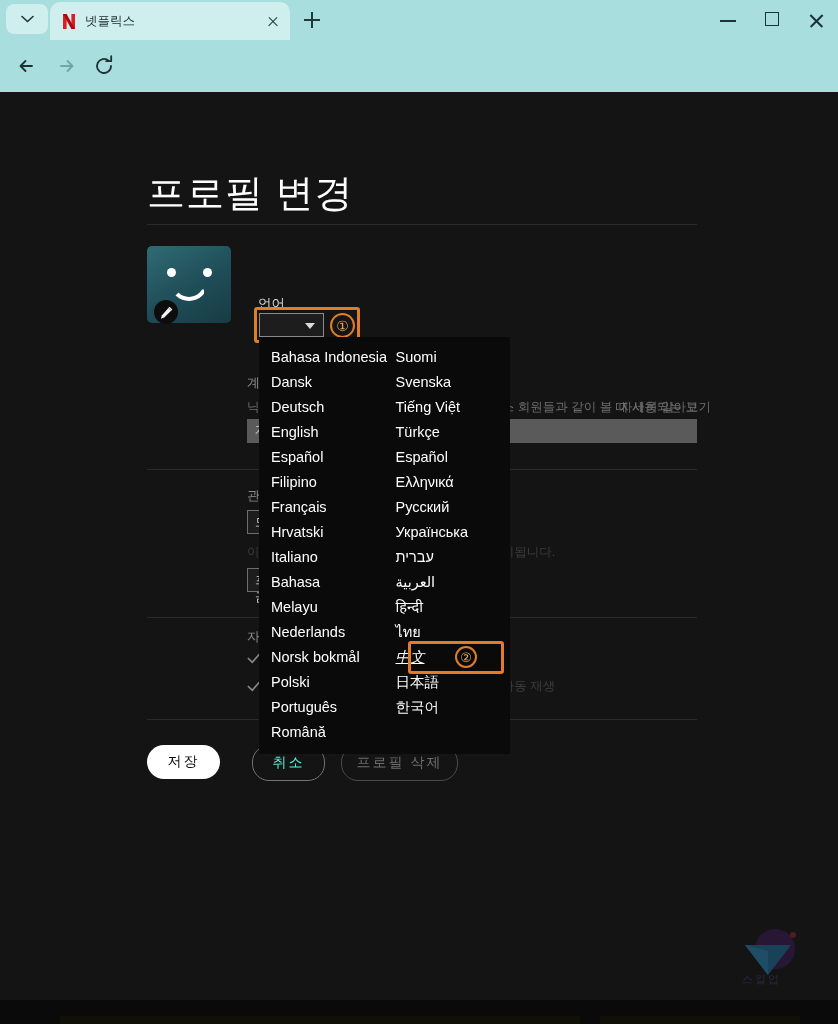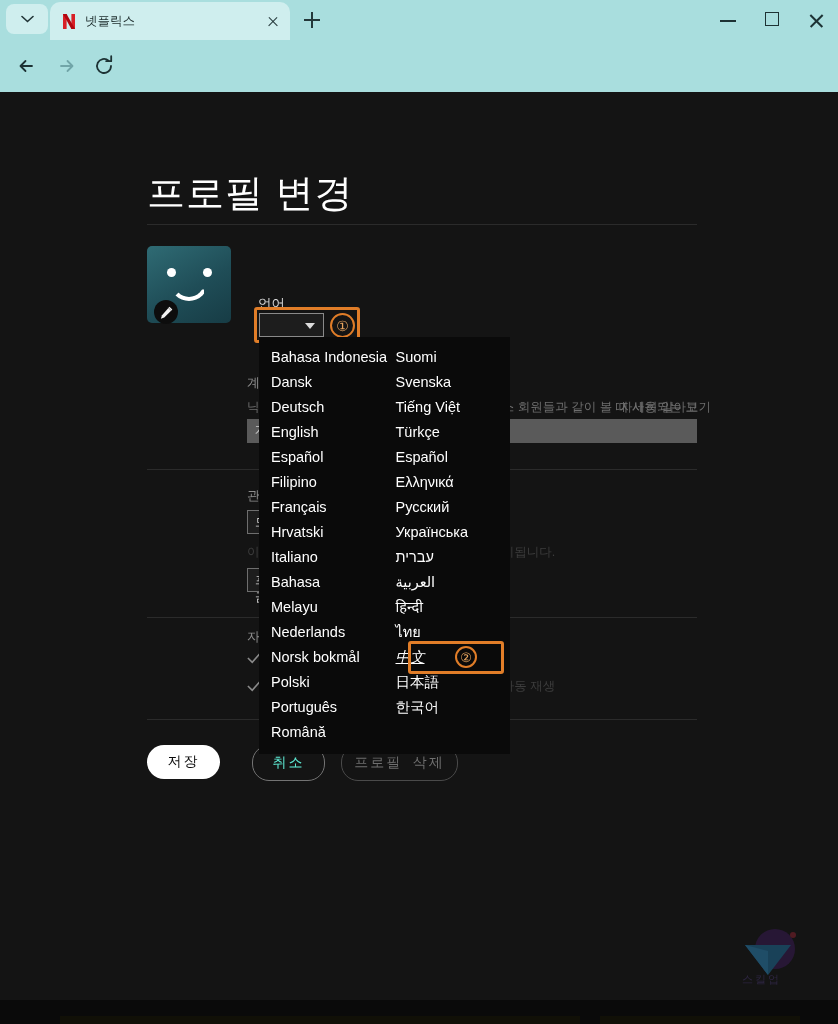--- a/index.html
+++ b/index.html
@@ -152,21 +152,21 @@
     height:24px; color:#cfcfcf; font-size:12px; padding:3px 7px;
   }
   .check {
     position:absolute; width:17px; height:17px;
   }
   .check svg { display:block; }
 
   .btnrow { position:absolute; left:147px; top:653px; display:flex; gap:16px; align-items:flex-start; }
   .btn {
     font-size:14px; padding:8px 0; min-width:73px; text-align:center;
-    letter-spacing:2px; font-family:Liberation Mono, monospace;border-radius:17px;
+    letter-spacing:2px; font-family:Liberation Sans, sans-serif;border-radius:17px;
   }
   .btn.save { background:#fff; color:#0b0b0b; width:73px; }
   .btn.cancel { background:transparent; color:#5eead4; border:1px solid #737373; width:73px;margin-left:16px; }
   .btn.delete { background:transparent; color:#6f6f6f; border:1px solid #4a4a4a; width:117px; }
 
   
   .dropdown {
     position:absolute; left:259px; top:245px; width:251px; height:417px;
     background:#0a0a0a; z-index:40;
   }

